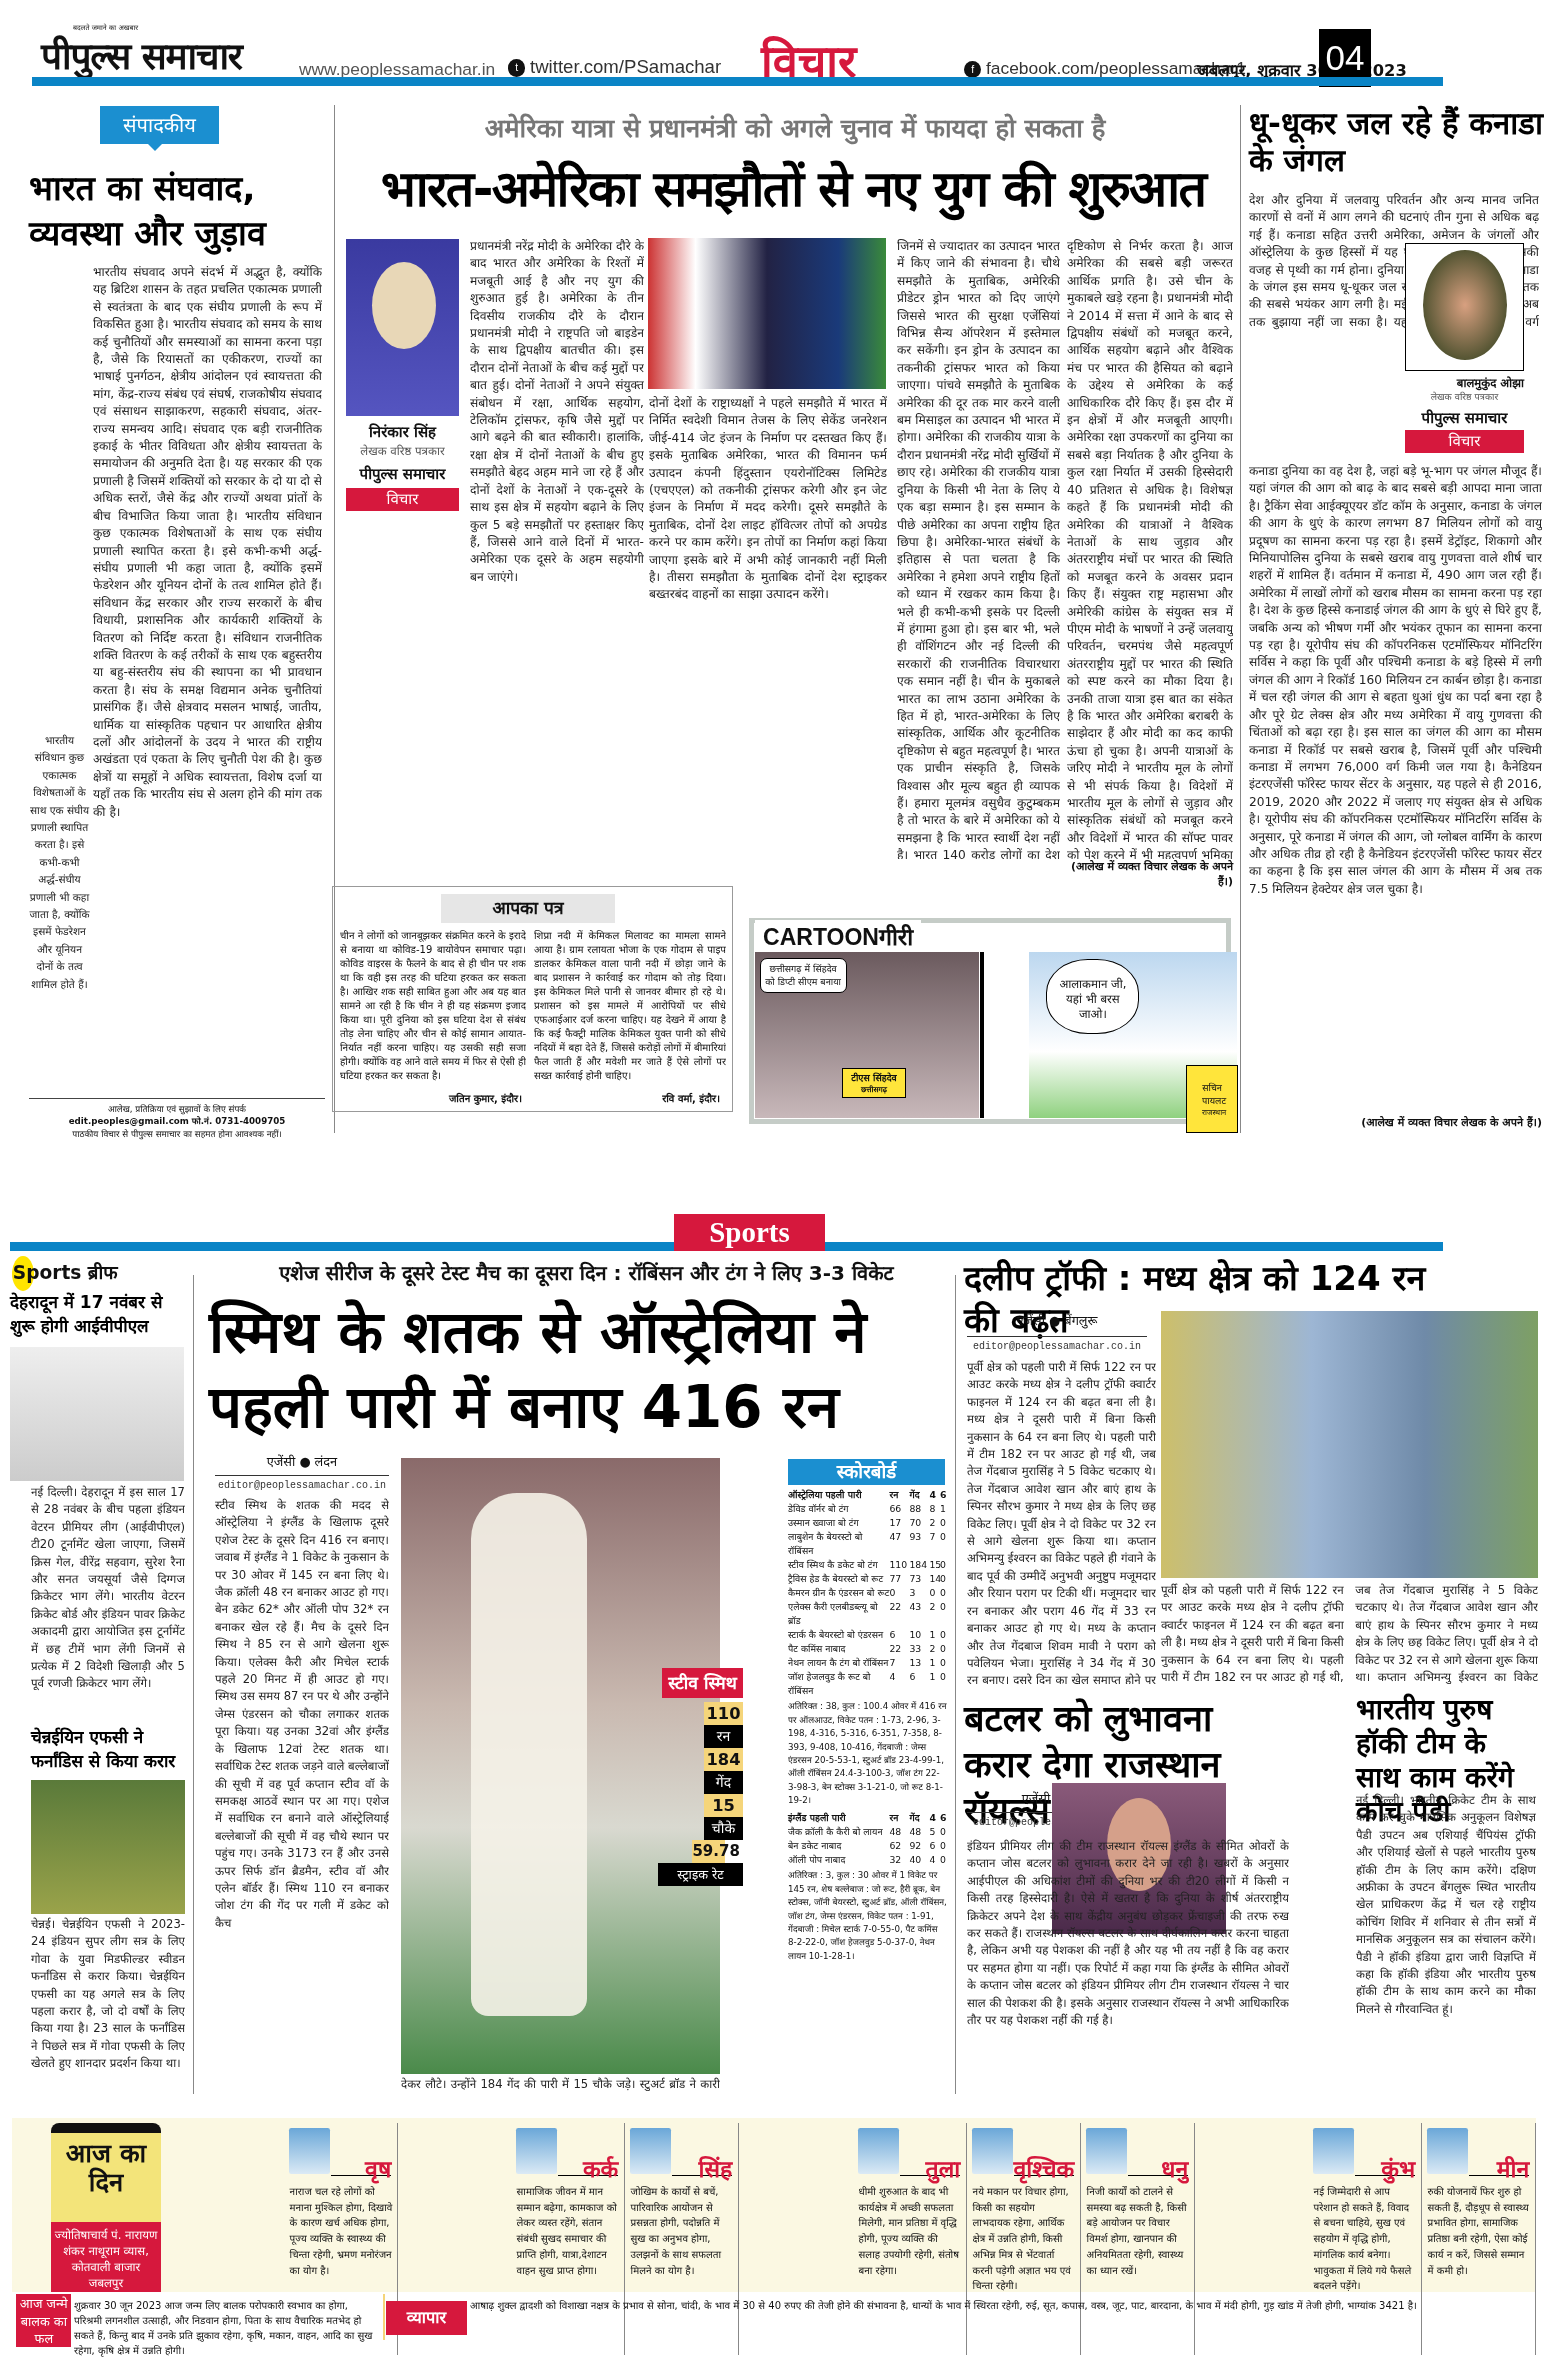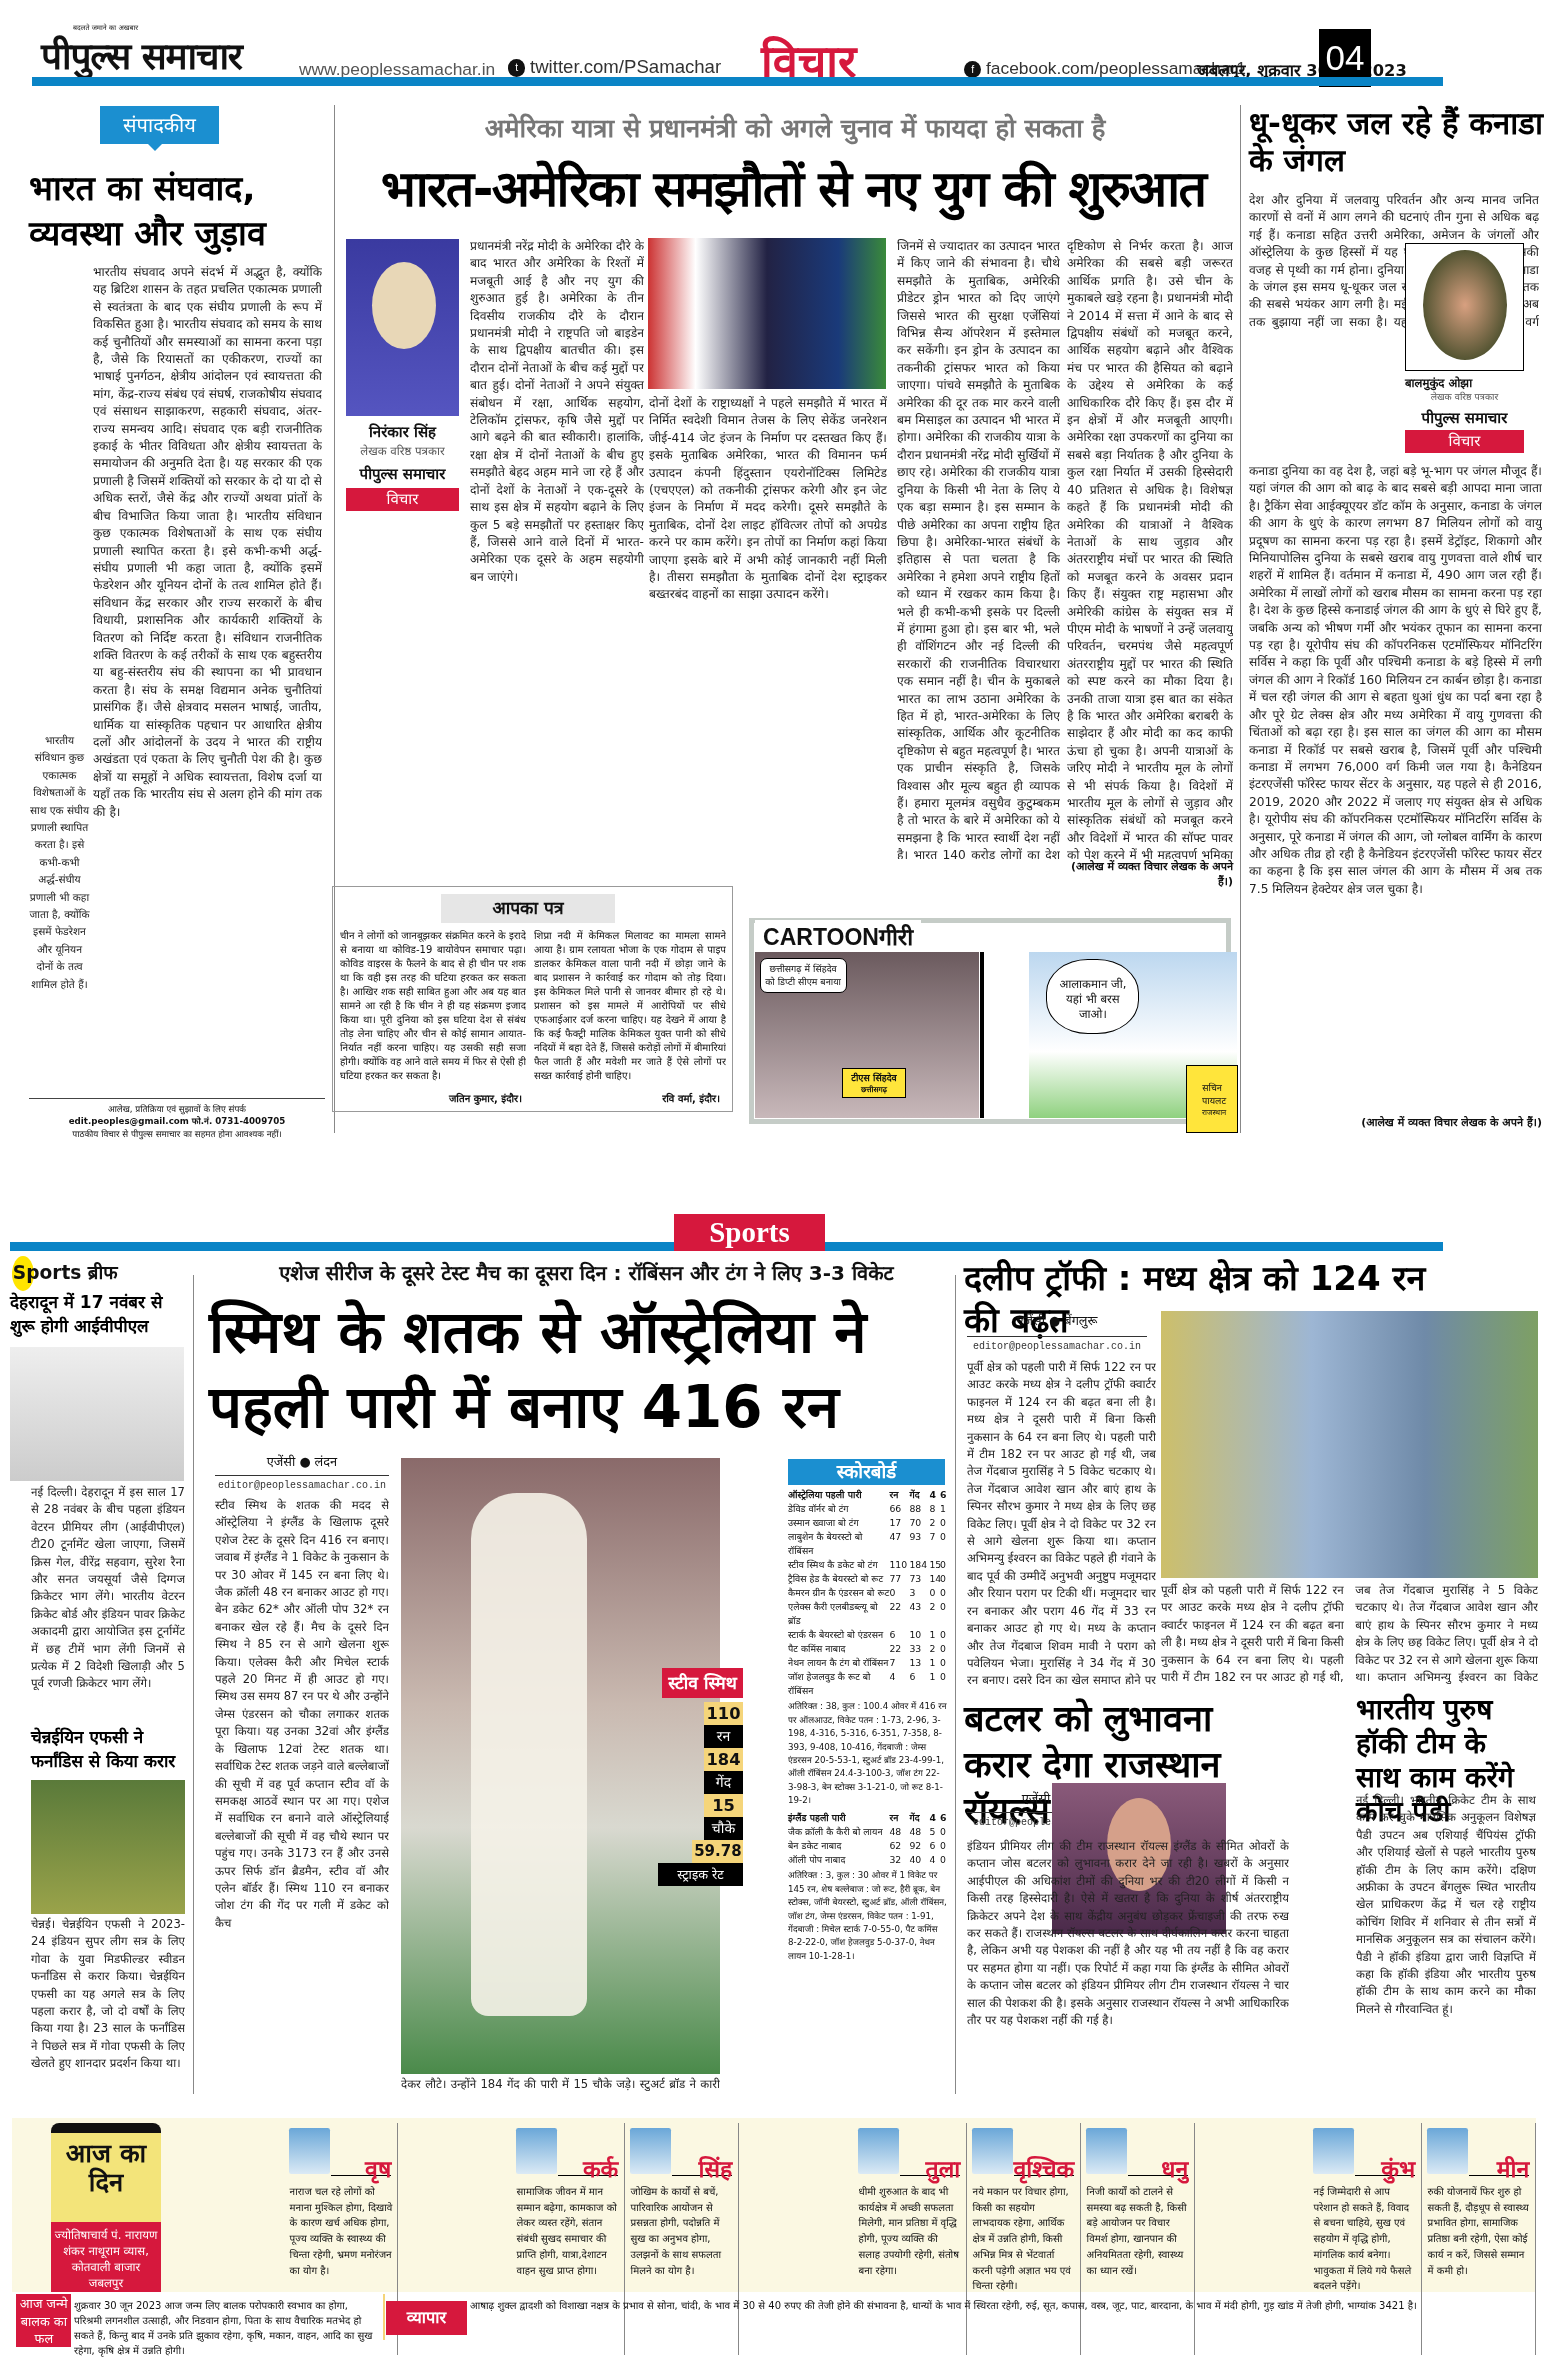--- a/index.html
+++ b/index.html
@@ -104,21 +104,21 @@
       <div>सचिन पायलट</div>
       <div style="font-size:7.5px">राजस्थान</div>
     </div>
 </div>
 
 <div class="abs hd" style="left:1249px;top:105px;width:302px;font-size:31px;line-height:37px">धू-धूकर जल रहे हैं कनाडा के जंगल</div>
 <div class="abs col-text" style="left:1249px;top:192px;width:290px;height:139px;overflow:hidden">देश और दुनिया में जलवायु परिवर्तन और अन्य मानव जनित कारणों से वनों में आग लगने की घटनाएं तीन गुना से अधिक बढ़ गई हैं। कनाडा सहित उत्तरी अमेरिका, अमेजन के जंगलों और ऑस्ट्रेलिया के कुछ हिस्सों में यह घटना तेजी से बढ़ी है। इसकी वजह से पृथ्वी का गर्म होना। दुनिया के दूसरे सबसे बड़े देश कनाडा के जंगल इस समय धू-धूकर जल रहे हैं। वहां जंगलों में अब तक की सबसे भयंकर आग लगी है। मई में लगी भीषण आग को अब तक बुझाया नहीं जा सका है। यह आग लगभग 76,000 वर्ग किमी इलाके में फैल गई है।</div>
 <div class="abs photo" style="left:1405px;top:243px;width:119px;height:128px;background:#fff;border:0.6px solid #000">
   <div style="position:absolute;left:17.4px;top:5.8px;width:84px;height:110px;border-radius:50%;background:radial-gradient(#d8a080,#553 70%)"></div>
 </div>
-<div class="abs" style="left:1405px;top:375px;width:119px;text-align:left;font-size:11.6px;font-weight:bold">बालमुकुंद ओझा</div>
+<div class="abs" style="left:1405px;top:375px;width:119px;text-align:right;font-size:11.6px;font-weight:bold">बालमुकुंद ओझा</div>
 <div class="abs" style="left:1405px;top:390px;width:119px;text-align:center;font-size:9.3px;color:#555">लेखक वरिष्ठ पत्रकार</div>
 <div class="abs" style="left:1405px;top:407px;width:119px;font-size:15px;font-weight:bold;text-align:center">पीपुल्स समाचार</div>
 <div class="abs red-box" style="left:1405px;top:430px;width:119px;height:23px;font-size:15px;line-height:23px">विचार</div>
 <div class="abs col-text" style="left:1249px;top:463px;width:293px;height:656px;overflow:hidden">कनाडा दुनिया का वह देश है, जहां बड़े भू-भाग पर जंगल मौजूद हैं। यहां जंगल की आग को बाढ़ के बाद सबसे बड़ी आपदा माना जाता है। ट्रैकिंग सेवा आईक्यूएयर डॉट कॉम के अनुसार, कनाडा के जंगल की आग के धुएं के कारण लगभग 87 मिलियन लोगों को वायु प्रदूषण का सामना करना पड़ रहा है। इसमें डेट्रॉइट, शिकागो और मिनियापोलिस दुनिया के सबसे खराब वायु गुणवत्ता वाले शीर्ष चार शहरों में शामिल हैं। वर्तमान में कनाडा में, 490 आग जल रही हैं। अमेरिका में लाखों लोगों को खराब मौसम का सामना करना पड़ रहा है। देश के कुछ हिस्से कनाडाई जंगल की आग के धुएं से घिरे हुए हैं, जबकि अन्य को भीषण गर्मी और भयंकर तूफान का सामना करना पड़ रहा है। यूरोपीय संघ की कॉपरनिकस एटमॉस्फियर मॉनिटरिंग सर्विस ने कहा कि पूर्वी और पश्चिमी कनाडा के बड़े हिस्से में लगी जंगल की आग ने रिकॉर्ड 160 मिलियन टन कार्बन छोड़ा है। कनाडा में चल रही जंगल की आग से बहता धुआं धुंध का पर्दा बना रहा है और पूरे ग्रेट लेक्स क्षेत्र और मध्य अमेरिका में वायु गुणवत्ता की चिंताओं को बढ़ा रहा है। इस साल का जंगल की आग का मौसम कनाडा में रिकॉर्ड पर सबसे खराब है, जिसमें पूर्वी और पश्चिमी कनाडा में लगभग 76,000 वर्ग किमी जल गया है। कैनेडियन इंटरएजेंसी फॉरेस्ट फायर सेंटर के अनुसार, यह पहले से ही 2016, 2019, 2020 और 2022 में जलाए गए संयुक्त क्षेत्र से अधिक है। यूरोपीय संघ की कॉपरनिकस एटमॉस्फियर मॉनिटरिंग सर्विस के अनुसार, पूरे कनाडा में जंगल की आग, जो ग्लोबल वार्मिंग के कारण और अधिक तीव्र हो रही है कैनेडियन इंटरएजेंसी फॉरेस्ट फायर सेंटर का कहना है कि इस साल जंगल की आग के मौसम में अब तक 7.5 मिलियन हेक्टेयर क्षेत्र जल चुका है।</div>
 <div class="abs" style="left:1249px;top:1114px;width:293px;font-size:11px;font-weight:bold;text-align:right">(आलेख में व्यक्त विचार लेखक के अपने हैं।)</div>
 
 <div class="abs bluebar" style="left:10px;top:1242px;width:1433px;height:9.3px"></div>
 <div class="abs red-box" style="left:674px;top:1214px;width:151px;height:37px;font-size:29px;line-height:37px;font-weight:bold;font-family:'Liberation Serif',serif">Sports</div>
 
 <div class="abs" style="left:11.6px;top:1256px;width:22px;height:35px;border-radius:50%;background:#ffe500"></div>
@@ -140,21 +140,21 @@
   <div style="position:absolute;left:70px;top:35px;width:116px;height:523px;background:#f5f2e8;border-radius:46px 46px 17.4px 17.4px;opacity:.9"></div>
 </div>
 <div class="abs red-box" style="left:662px;top:1668px;width:81px;height:30px;font-size:17.4px;line-height:30px;font-weight:bold">स्टीव स्मिथ</div>
 <div class="abs" style="left:704px;top:1702px;width:39px">
   <div style="background:#f5d57a;font-size:16.3px;font-weight:bold;text-align:center;height:23px;line-height:23px">110</div>
   <div style="background:#000;color:#fff;font-size:14px;text-align:center;height:23px;line-height:23px">रन</div>
   <div style="background:#f5d57a;font-size:16.3px;font-weight:bold;text-align:center;height:23px;line-height:23px">184</div>
   <div style="background:#000;color:#fff;font-size:14px;text-align:center;height:23px;line-height:23px">गेंद</div>
   <div style="background:#f5d57a;font-size:16.3px;font-weight:bold;text-align:center;height:23px;line-height:23px">15</div>
   <div style="background:#000;color:#fff;font-size:14px;text-align:center;height:23px;line-height:23px">चौके</div>
-  <div style="background:#f5d57a;font-size:15px;font-weight:bold;text-align:center;height:23px;line-height:23px;margin-left:-11.6px;width:51px">59.78</div>
+  <div style="background:#f5d57a;font-size:15px;font-weight:bold;text-align:center;height:23px;line-height:23px;margin-left:-11.6px;width:33px">59.78</div>
   <div style="background:#000;color:#fff;font-size:12.8px;text-align:center;height:23px;line-height:23px;margin-left:-46px;width:85px">स्ट्राइक रेट</div>
 </div>
 <div class="abs col-text" style="left:401px;top:2076px;width:319px;font-size:11.6px;height:17.4px;overflow:hidden">देकर लौटे। उन्होंने 184 गेंद की पारी में 15 चौके जड़े। स्टुअर्ट ब्रॉड ने कारी (22) को और जेम्स एंडरसन ने स्टार्क (छह) को आउट किया। वहीं, इंग्लैंड टीम के लिए ऑली रॉबिंसन और जॉश टंग ने 3-3 विकेट लिए। वहीं, जो रूट ने विकेट लिए, जेम्स एंडरसन और स्टुअर्ट ब्रॉड को 1-1 सफलता मिली।</div>
 
 <div class="abs tag-blue" style="left:788px;top:1459px;width:157px;height:26px;font-size:18.6px;line-height:26px;font-weight:bold">स्कोरबोर्ड</div>
 <div class="abs" style="left:788px;top:1488px;width:160px">
   <div class="score-row" style="font-weight:bold">
     <span class="nm">ऑस्ट्रेलिया पहली पारी</span>
       <span class="c">रन</span>
       <span class="c">गेंद</span>

